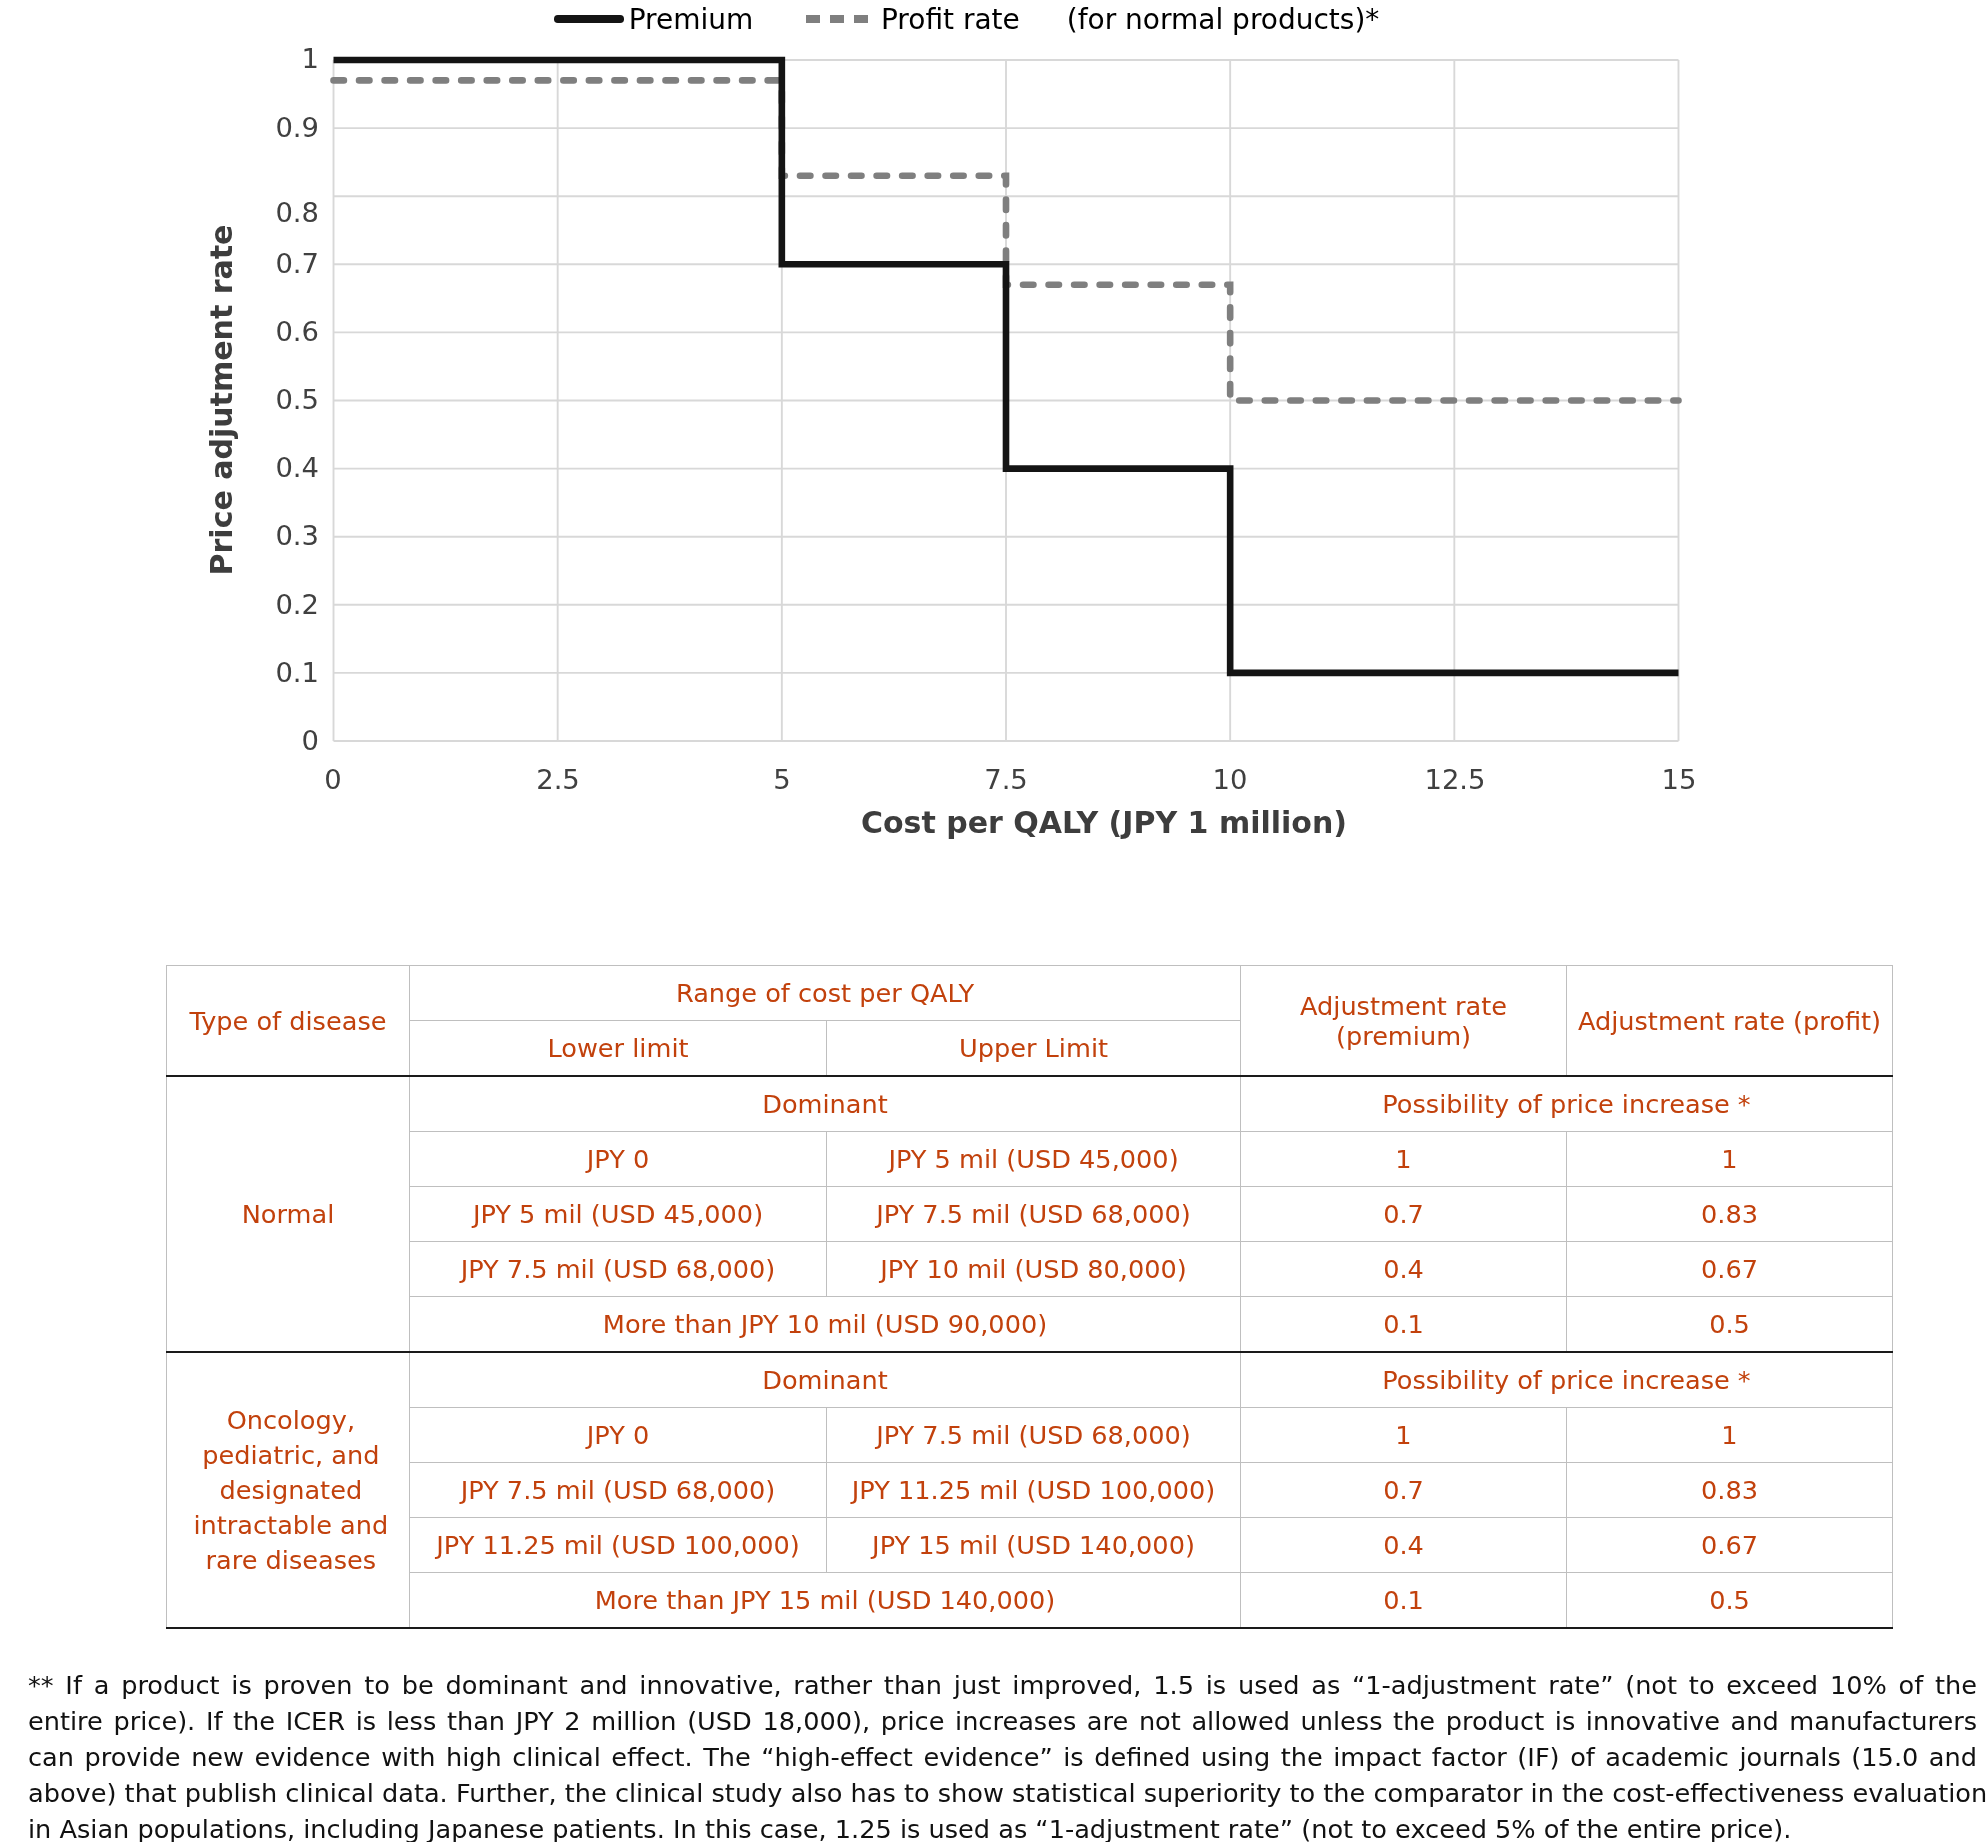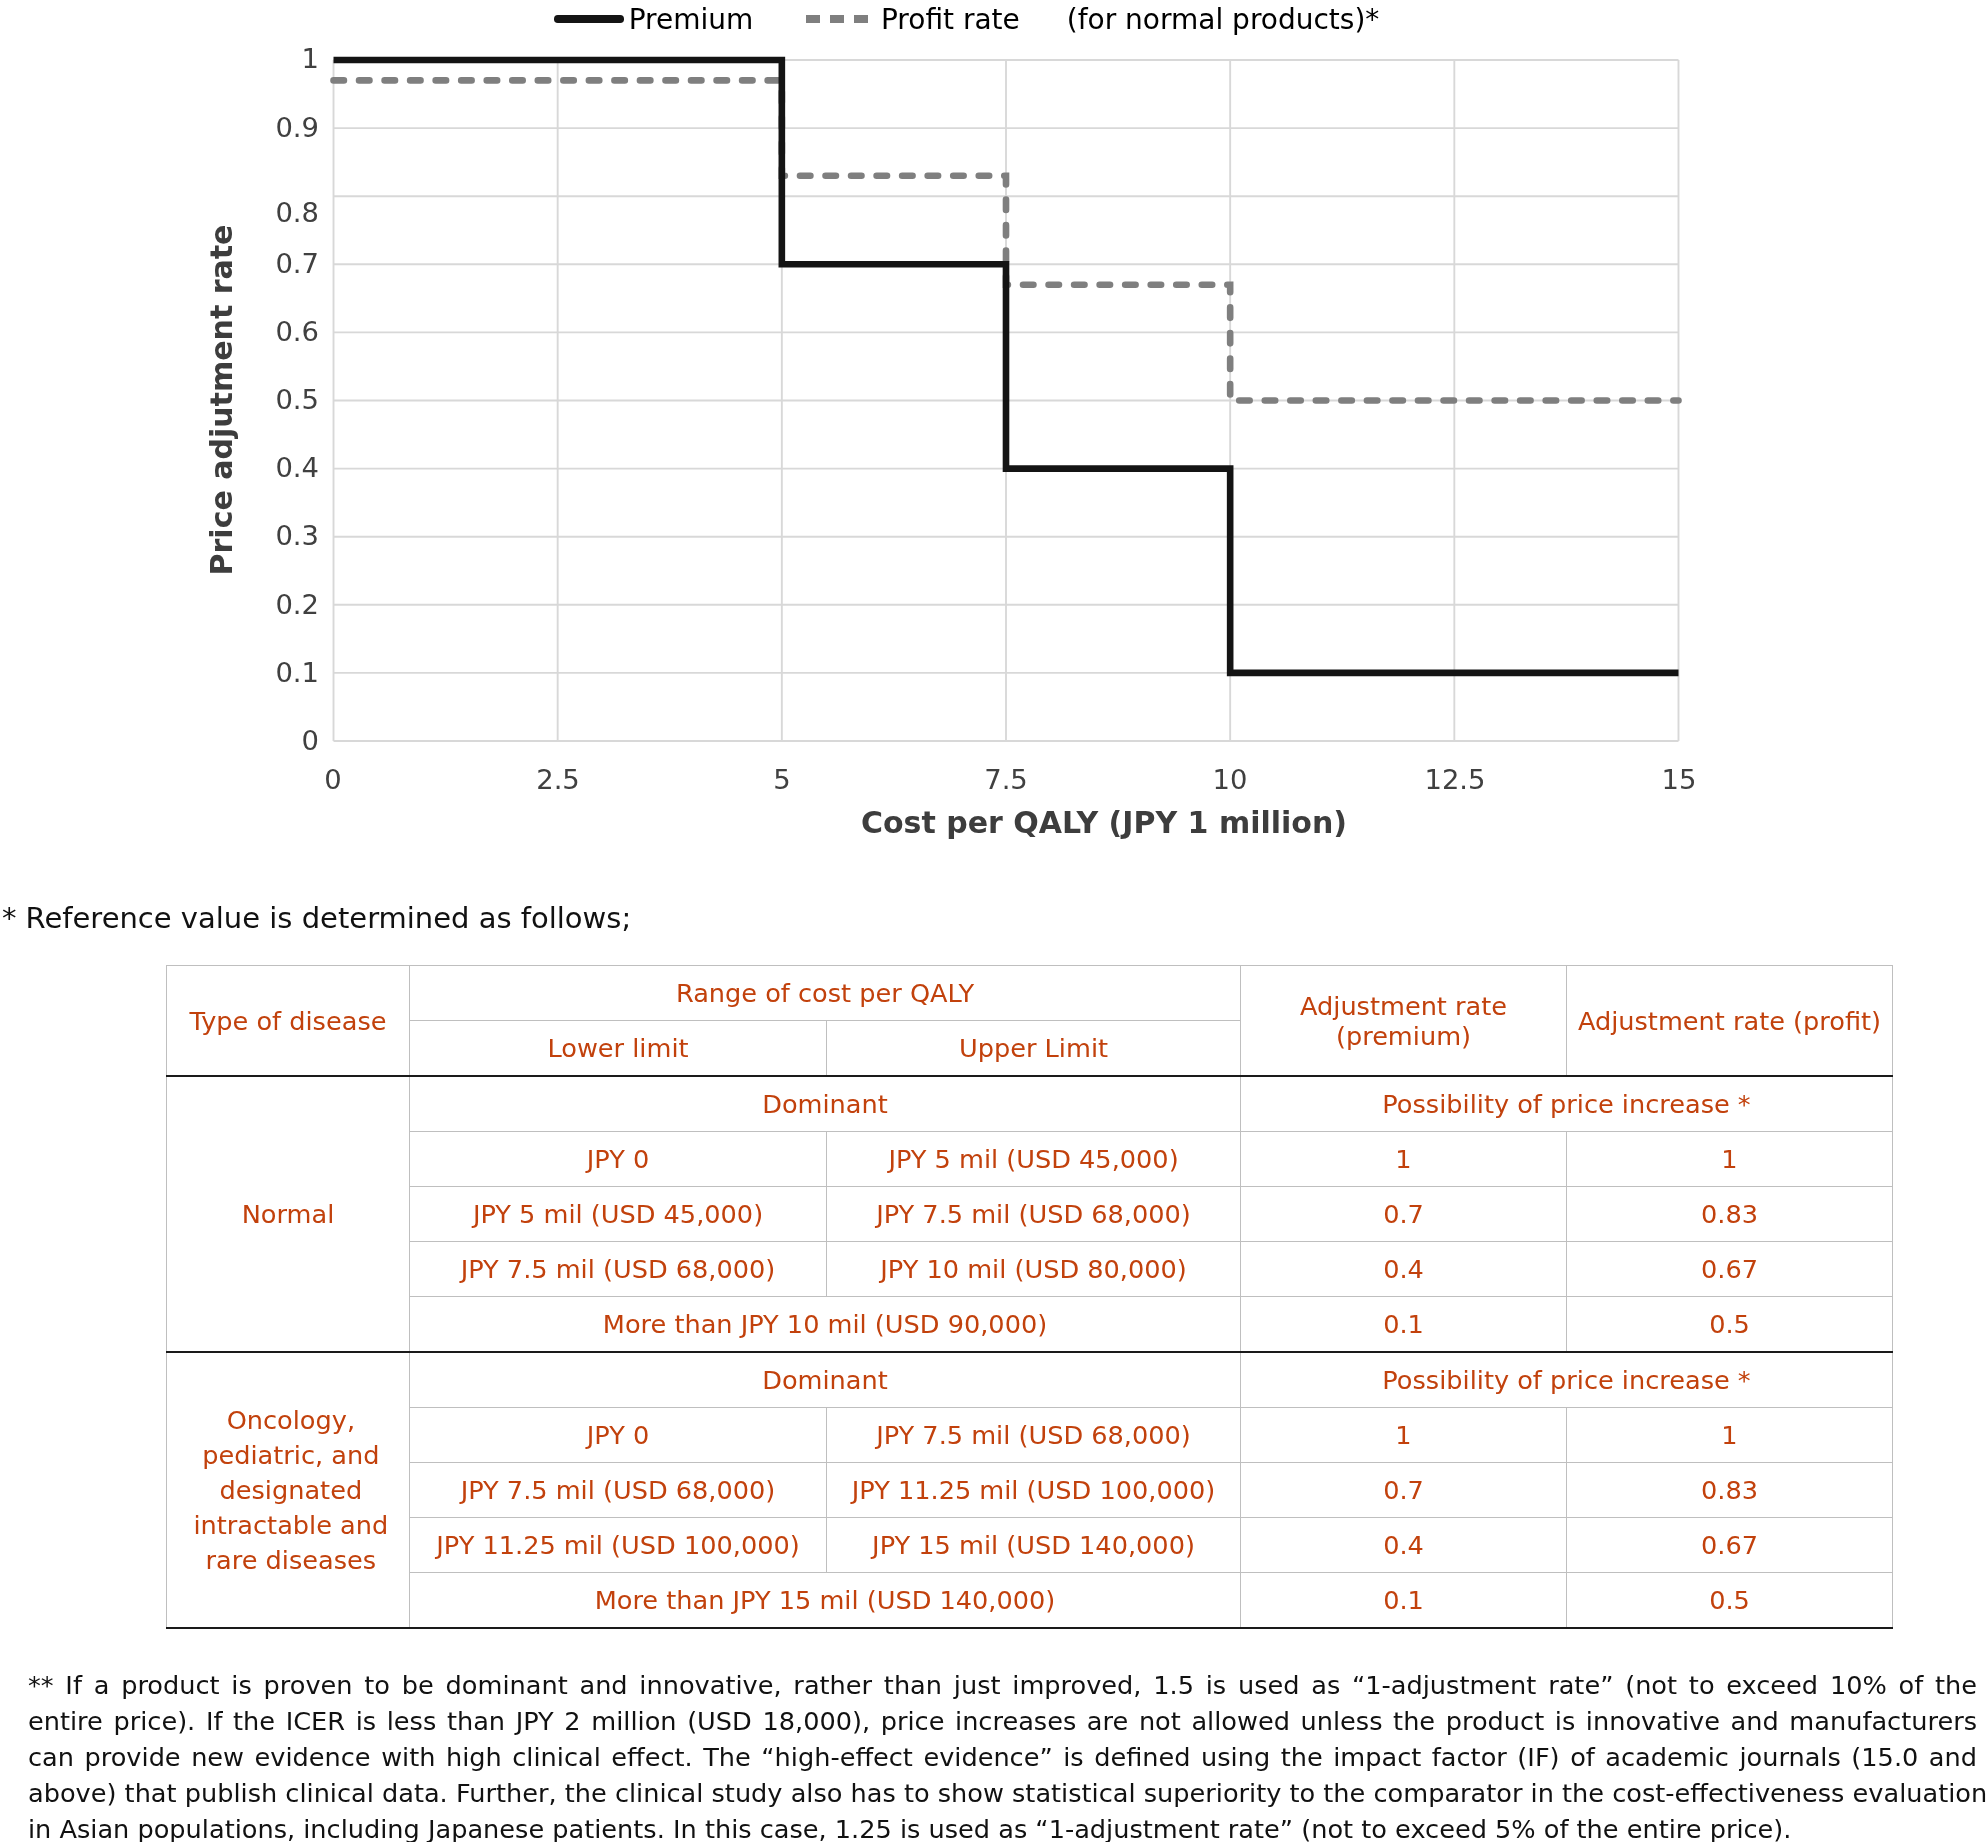--- a/index.html
+++ b/index.html
@@ -103,21 +103,20 @@
       <div class="x-tick" style="left: 501px;">2.5</div>
       <div class="x-tick" style="left: 725px;">5</div>
       <div class="x-tick" style="left: 949px;">7.5</div>
       <div class="x-tick" style="left: 1173px;">10</div>
       <div class="x-tick" style="left: 1398px;">12.5</div>
       <div class="x-tick" style="left: 1622px;">15</div>
     </div>
   <div class="y-title">Price adjutment rate</div>
   <div class="x-title">Cost per QALY (JPY 1 million)</div>
 
-  <div class="ref-note">* Reference value is determined as follows;</div>
 
   <table class="ref">
     <colgroup>
       <col style="width:243px">
         <col style="width:417px">
         <col style="width:414px">
       <col style="width:326px">
         <col style="width:326px">
     </colgroup>
 

